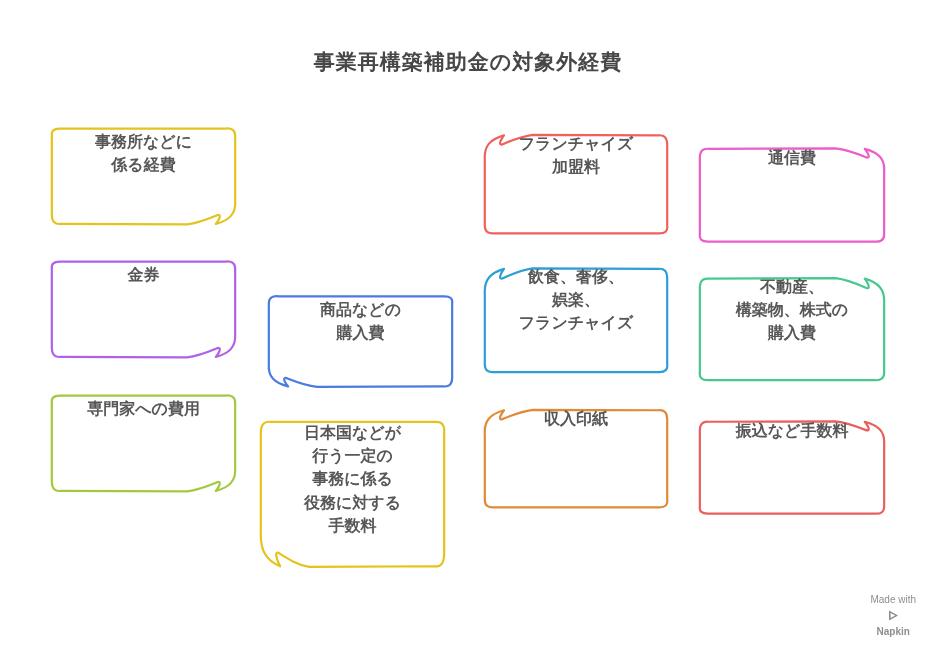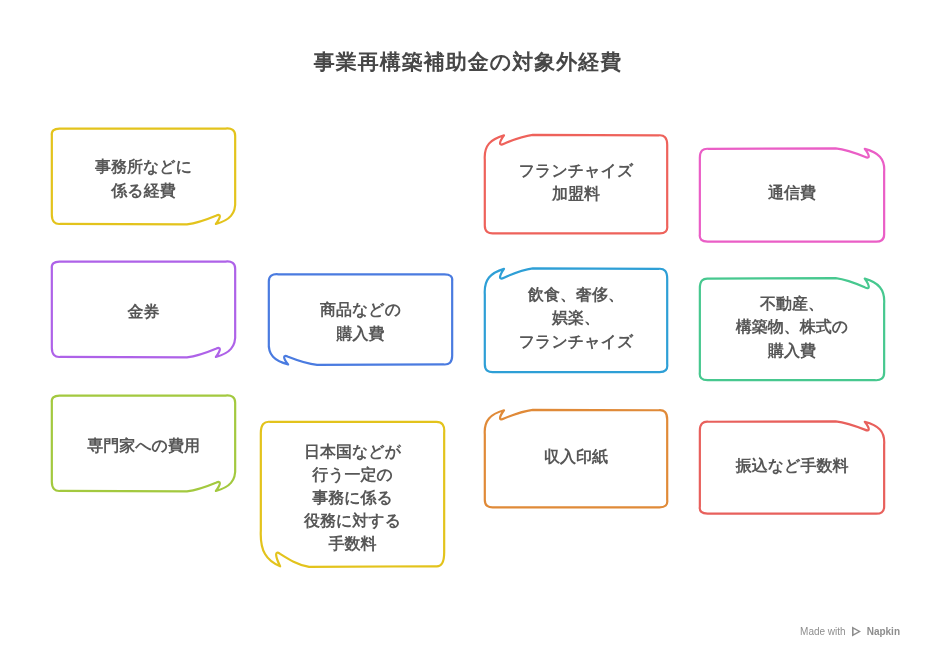--- a/index.html
+++ b/index.html
@@ -16,21 +16,21 @@
     margin:0;
     text-align:center;
     font-size:21px;
     font-weight:700;
     color:#474747;
     letter-spacing:1px;
   }
   .card{
     position:absolute;
     display:flex;
-    align-items:center;
+    align-items:flex-start;
     justify-content:center;
     color:var(--accent,#888);
   }
   .card .outline{
     position:absolute;
     left:0;top:0;
     width:100%;height:100%;
     overflow:visible;
   }
   .fold-bl .outline{transform:scaleX(-1);}
@@ -42,28 +42,29 @@
     white-space:pre-line;
     text-align:center;
     color:#575757;
     font-size:16px;
     font-weight:600;
     line-height:1.45;
     padding:6px 10px;
   }
   #watermark{
     position:absolute;
-    right:36px;bottom:18px;
+    right:20px;bottom:18px;
     display:flex;
     align-items:center;
     gap:5px;
     color:#8e8e8e;
     font-size:10px;
     text-decoration:none;
     cursor:pointer;
+    flex-direction:column;
   }
   #watermark .brand{font-weight:700;}
   .defs-hidden{position:absolute;width:0;height:0;overflow:hidden;}
 </style>
 </head>
 <body>
 
 <svg class="defs-hidden" aria-hidden="true">
   <defs>
     <symbol id="curl-note" viewBox="0 0 200 120">
@@ -110,21 +111,21 @@
     <div class="label">通信費</div>
   </div>
 
   <div class="card fold-br" style="left: 47px; top: 257px; width: 193px; height: 109px; --accent: #AE62E8;">
     <svg class="outline" viewBox="0 0 200 120" preserveAspectRatio="none">
         <use href="#curl-note"></use>
       </svg>
     <div class="label">金券</div>
   </div>
 
-  <div class="card fold-bl" style="left: 264px; top: 270px; width: 193px; height: 103px; --accent: #4A7BE0;">
+  <div class="card fold-bl" style="left: 264px; top: 292px; width: 193px; height: 103px; --accent: #4A7BE0;">
     <svg class="outline" viewBox="0 0 200 120" preserveAspectRatio="none">
         <use href="#curl-note"></use>
       </svg>
     <div class="label">商品などの
 購入費</div>
   </div>
 
   <div class="card fold-tl" style="left: 480px; top: 259px; width: 192px; height: 118px; --accent: #2E9FD6;">
     <svg class="outline" viewBox="0 0 200 120" preserveAspectRatio="none">
         <use href="#curl-note"></use>

